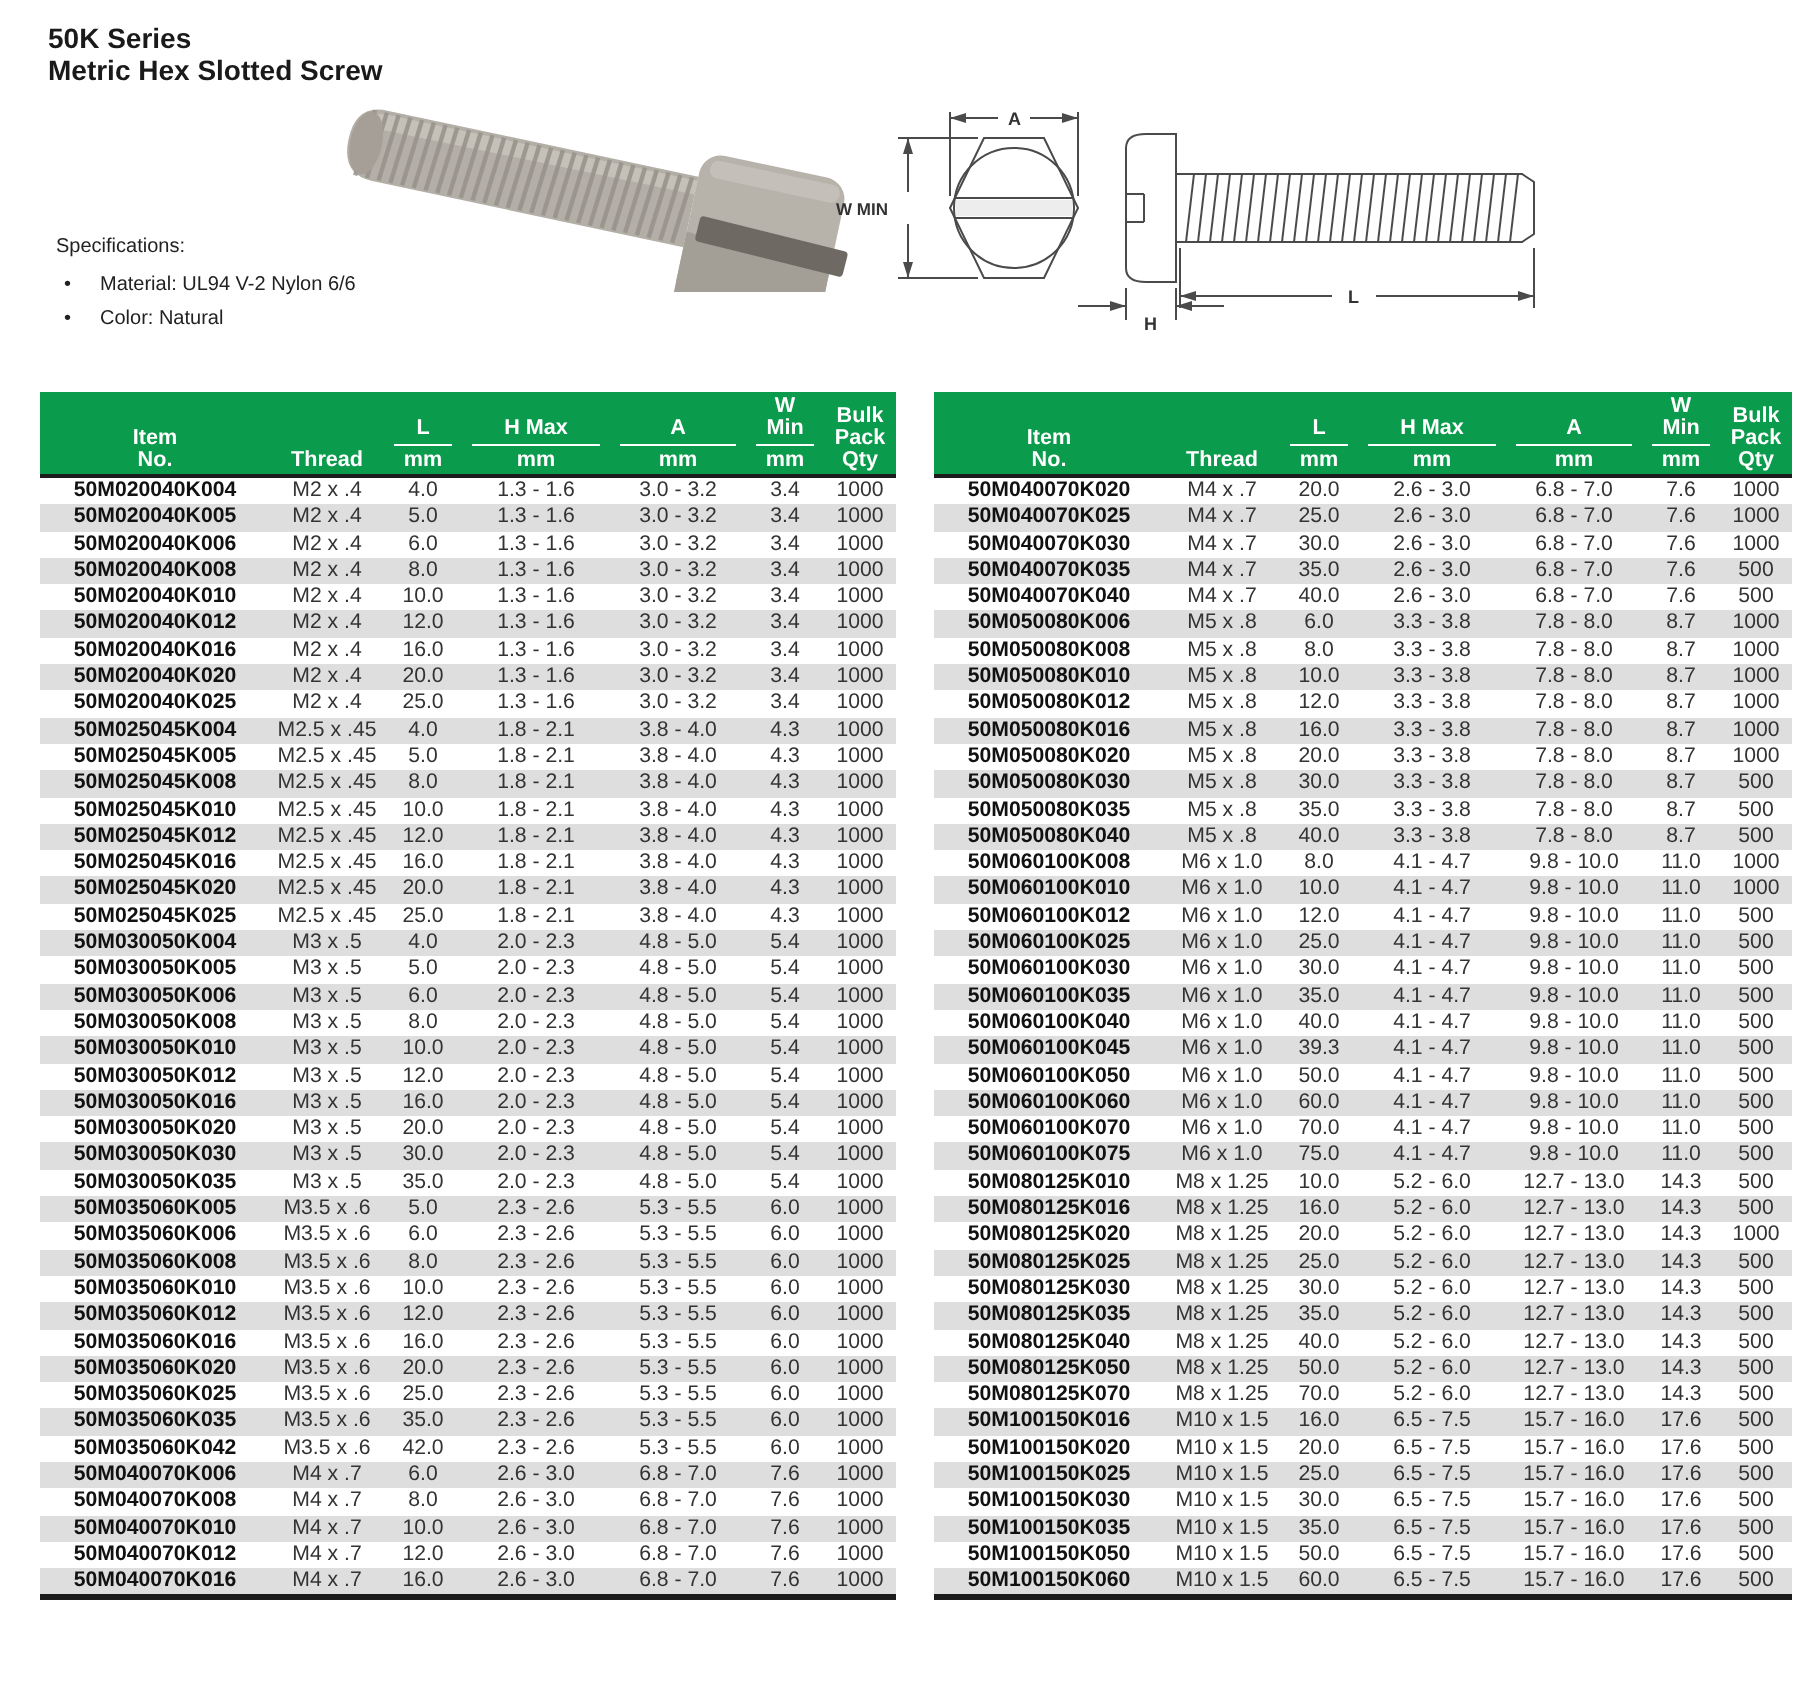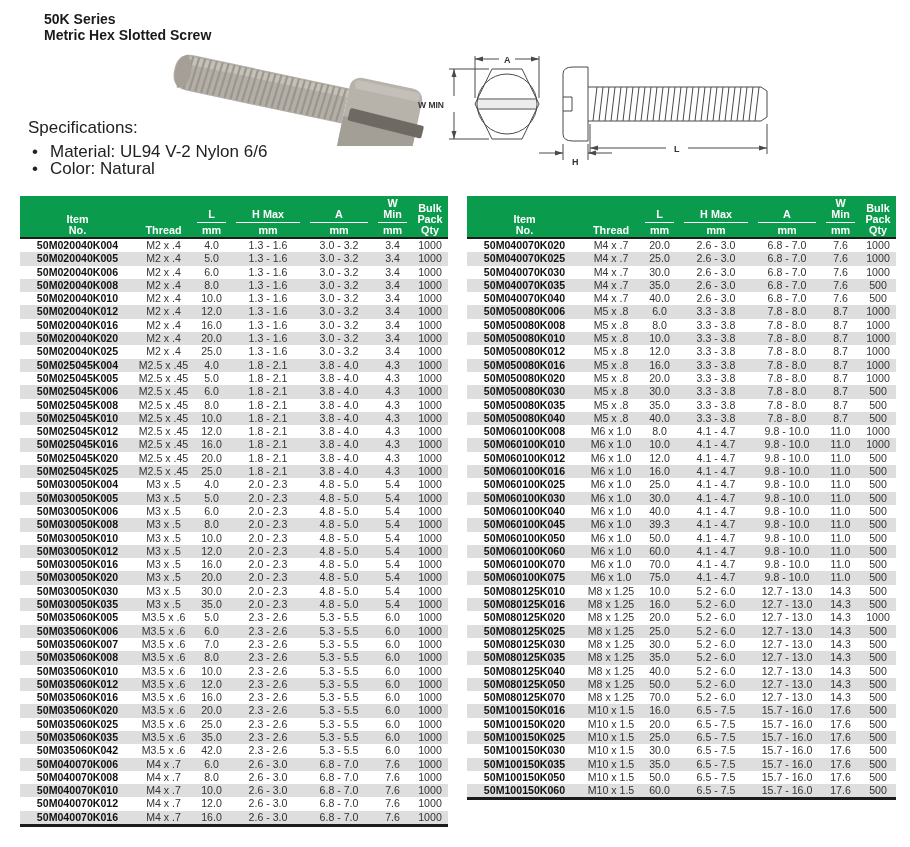--- a/index.html
+++ b/index.html
@@ -1,23 +1,23 @@
 <!DOCTYPE html>
 <html style="--green: #0b9b4c; --stripe: #dedede;"><head>
 <meta charset="utf-8">
 <style>
   * { box-sizing: border-box; }
   html,body { margin:0; padding:0; }
   body {
     width:910px; height:847px; position:relative; background:#ffffff;
     font-family:"Liberation Sans", sans-serif; overflow:hidden;
   }
-  .title-block { position:absolute; left:44px; top:12px; font-weight:bold;
+  .title-block { position:absolute; left:24px; top:12px; font-weight:bold;
     font-size:14px; line-height:15.5px; color:#1a1a1a; }
-  .specs-block { position:absolute; left:28px; top:118px; font-size:17px; color:#222; }
+  .specs-block { position:absolute; left:28px; top:118px; font-size:10px; color:#222; }
   .specs-block .heading { margin-bottom:5px; }
   .spec-row { display:flex; line-height:17px; }
   .spec-row .bullet { width:22px; text-align:left; padding-left:4px; }
   .photo-svg { position:absolute; left:160px; top:36px; }
   .drawing-svg { position:absolute; left:415px; top:30px; }
   .drawing-svg line, .drawing-svg path.s, .drawing-svg polygon.s, .drawing-svg circle.s
     { stroke:#4a4a4a; stroke-width:1; fill:none; }
   .drawing-svg text { fill:#333; font-family:"Liberation Sans",sans-serif;
     font-size:9px; font-weight:bold; }
   .dim { stroke:#4a4a4a; stroke-width:0.9; }
@@ -315,29 +315,20 @@
       <tr>
         <td class="item">50M025045K005</td>
         <td>M2.5 x .45</td>
         <td>5.0</td>
         <td>1.8 - 2.1</td>
         <td>3.8 - 4.0</td>
         <td>4.3</td>
         <td>1000</td>
       </tr>
       <tr>
-        <td class="item">50M025045K006</td>
-        <td>M2.5 x .45</td>
-        <td>6.0</td>
-        <td>1.8 - 2.1</td>
-        <td>3.8 - 4.0</td>
-        <td>4.3</td>
-        <td>1000</td>
-      </tr>
-      <tr>
         <td class="item">50M025045K008</td>
         <td>M2.5 x .45</td>
         <td>8.0</td>
         <td>1.8 - 2.1</td>
         <td>3.8 - 4.0</td>
         <td>4.3</td>
         <td>1000</td>
       </tr>
       <tr>
         <td class="item">50M025045K010</td>
@@ -480,29 +471,20 @@
         <td>5.0</td>
         <td>2.3 - 2.6</td>
         <td>5.3 - 5.5</td>
         <td>6.0</td>
         <td>1000</td>
       </tr>
       <tr>
         <td class="item">50M035060K006</td>
         <td>M3.5 x .6</td>
         <td>6.0</td>
-        <td>2.3 - 2.6</td>
-        <td>5.3 - 5.5</td>
-        <td>6.0</td>
-        <td>1000</td>
-      </tr>
-      <tr>
-        <td class="item">50M035060K007</td>
-        <td>M3.5 x .6</td>
-        <td>7.0</td>
         <td>2.3 - 2.6</td>
         <td>5.3 - 5.5</td>
         <td>6.0</td>
         <td>1000</td>
       </tr>
       <tr>
         <td class="item">50M035060K008</td>
         <td>M3.5 x .6</td>
         <td>8.0</td>
         <td>2.3 - 2.6</td>
@@ -811,41 +793,41 @@
       <tr>
         <td class="item">50M060100K012</td>
         <td>M6 x 1.0</td>
         <td>12.0</td>
         <td>4.1 - 4.7</td>
         <td>9.8 - 10.0</td>
         <td>11.0</td>
         <td>500</td>
       </tr>
       <tr>
-        <td class="item">50M060100K016</td>
-        <td>M6 x 1.0</td>
-        <td>16.0</td>
-        <td>4.1 - 4.7</td>
-        <td>9.8 - 10.0</td>
-        <td>11.0</td>
-        <td>500</td>
-      </tr>
-      <tr>
         <td class="item">50M060100K025</td>
         <td>M6 x 1.0</td>
         <td>25.0</td>
         <td>4.1 - 4.7</td>
         <td>9.8 - 10.0</td>
         <td>11.0</td>
         <td>500</td>
       </tr>
       <tr>
         <td class="item">50M060100K030</td>
         <td>M6 x 1.0</td>
         <td>30.0</td>
+        <td>4.1 - 4.7</td>
+        <td>9.8 - 10.0</td>
+        <td>11.0</td>
+        <td>500</td>
+      </tr>
+      <tr>
+        <td class="item">50M060100K035</td>
+        <td>M6 x 1.0</td>
+        <td>35.0</td>
         <td>4.1 - 4.7</td>
         <td>9.8 - 10.0</td>
         <td>11.0</td>
         <td>500</td>
       </tr>
       <tr>
         <td class="item">50M060100K040</td>
         <td>M6 x 1.0</td>
         <td>40.0</td>
         <td>4.1 - 4.7</td>

